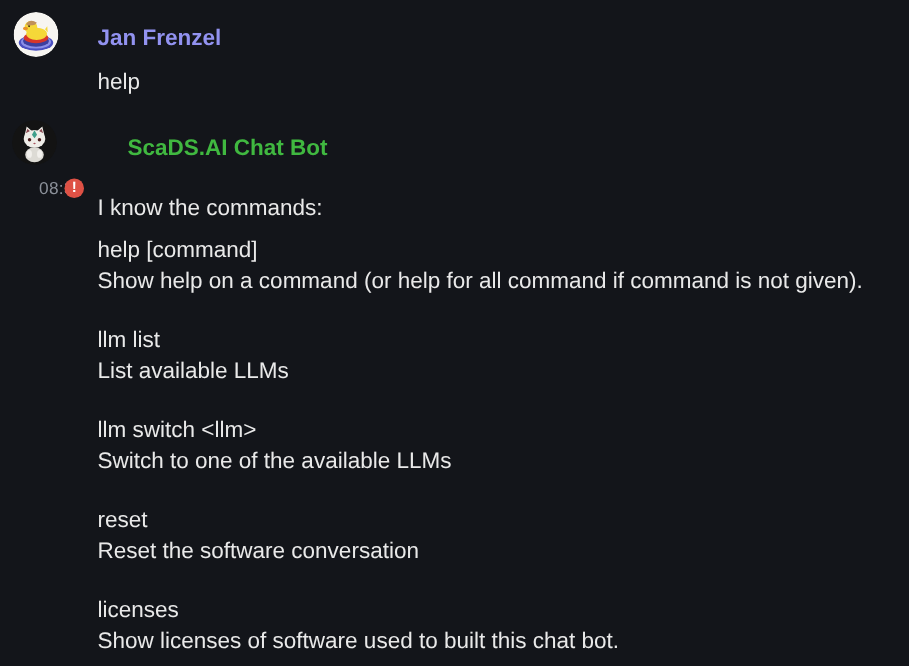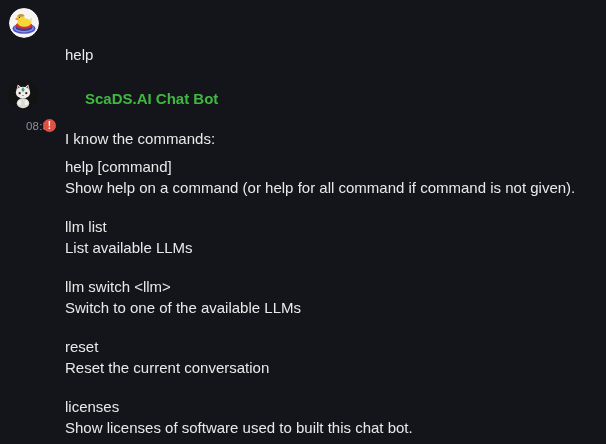--- a/index.html
+++ b/index.html
@@ -101,20 +101,21 @@
       <ellipse cx="15" cy="19.4" rx="8.6" ry="3.7" fill="#3c3f9e"></ellipse>
       <ellipse cx="15" cy="17.2" rx="8.2" ry="3.6" fill="#d8362a"></ellipse>
       <ellipse cx="15.4" cy="14.6" rx="7" ry="4.1" fill="#f5d838"></ellipse>
       <path d="M21 11.5 L22.5 9.5 L22.8 13.5 Z" fill="#f5d838"></path>
       <circle cx="11.6" cy="10.2" r="4.2" fill="#f5d838"></circle>
       <ellipse cx="8" cy="11" rx="1.7" ry="1.1" fill="#e8942c"></ellipse>
       <circle cx="10.4" cy="9.4" r="0.7" fill="#40310a"></circle>
       <path d="M8.3 8.2 Q11 4.2 15.6 7.2 Q14.2 9.2 12 8.8 Q9.8 9.4 8.3 8.2 Z" fill="#c09159"></path>
     </svg>
   </div>
+  <div class="author author-user">Jan Frenzel</div>
   <div class="msg-line user-text">help</div>
 
   <div class="avatar avatar-bot">
     <svg width="30" height="30" viewBox="0 0 30 30">
       <circle cx="15" cy="15" r="15" fill="#131313"></circle>
       <path d="M8.3 10.5 L9.8 4.4 L14.2 8.2 Z" fill="#efede8"></path>
       <path d="M9.3 8.9 L10.2 5.9 L12.4 7.9 Z" fill="#8c4a52"></path>
       <path d="M21.7 10.5 L20.2 4.4 L15.8 8.2 Z" fill="#efede8"></path>
       <path d="M20.7 8.9 L19.8 5.9 L17.6 7.9 Z" fill="#8c4a52"></path>
       <ellipse cx="15" cy="12.6" rx="7.2" ry="5.9" fill="#efede8"></ellipse>
@@ -141,21 +142,21 @@
     <div class="cmd">
       <div class="cmd-name">llm list</div>
       <div class="cmd-desc">List available LLMs</div>
     </div>
     <div class="cmd">
       <div class="cmd-name">llm switch &lt;llm&gt;</div>
       <div class="cmd-desc">Switch to one of the available LLMs</div>
     </div>
     <div class="cmd">
       <div class="cmd-name">reset</div>
-      <div class="cmd-desc">Reset the current conversation</div>
+      <div class="cmd-desc">Reset the software conversation</div>
     </div>
     <div class="cmd">
       <div class="cmd-name">licenses</div>
       <div class="cmd-desc">Show licenses of software used to built this chat bot.</div>
     </div>
   </div>
 
 </div>
 
 </body></html>

